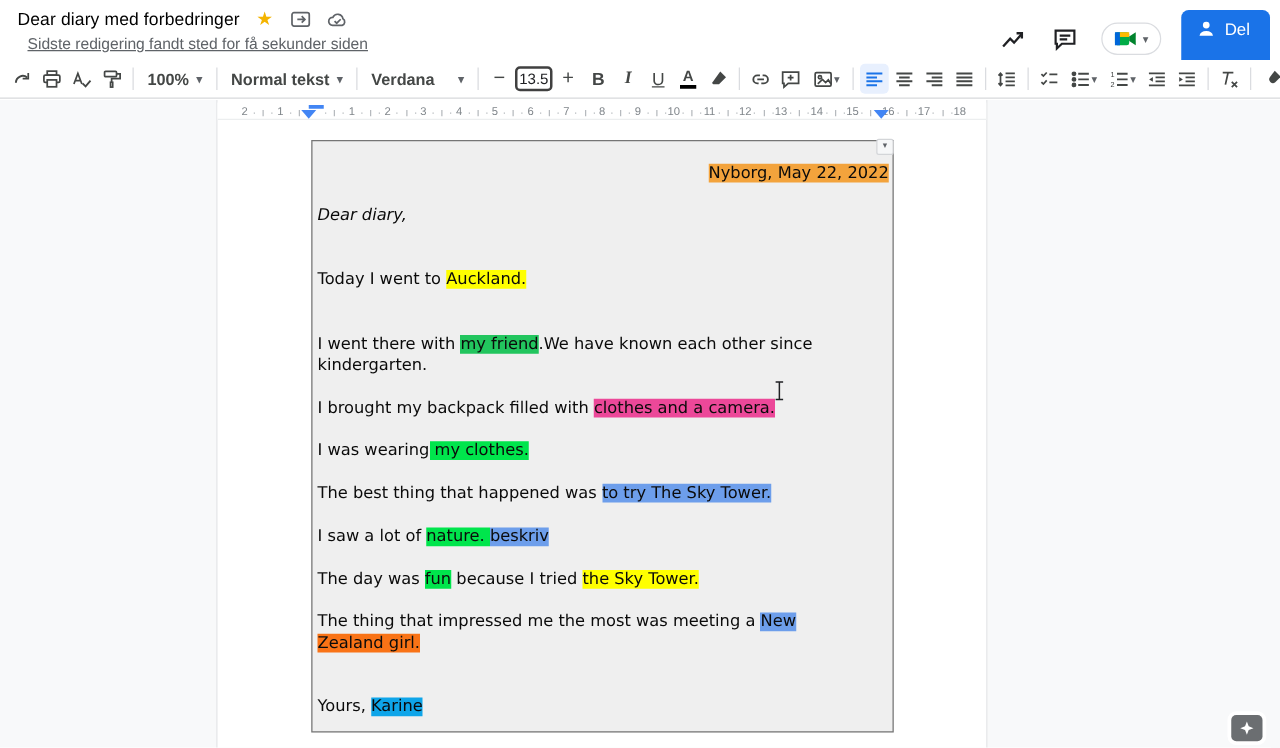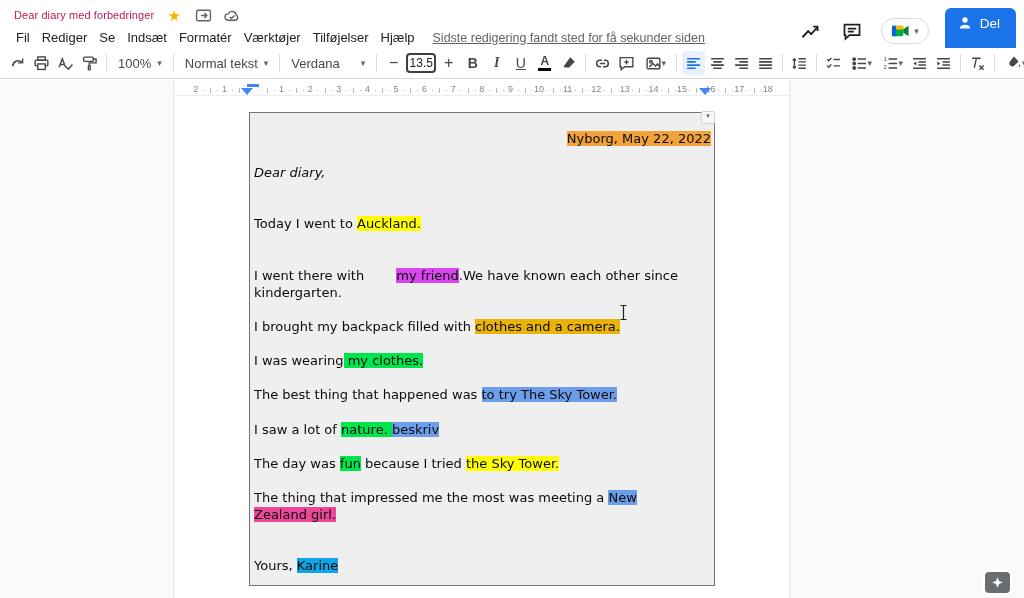--- a/index.html
+++ b/index.html
@@ -3,21 +3,21 @@
 <meta charset="utf-8">
 <style>
   * { margin:0; padding:0; box-sizing:border-box; }
   html,body { width:1024px; height:598px; overflow:hidden; background:#fff;
               font-family:"Liberation Sans", sans-serif; }
   .stage { position:absolute; inset:0; width:1024px; height:598px; }
 
   
   .header { position:absolute; top:0; left:0; right:0; height:48px; background:#fff; }
   .title-row { position:absolute; left:14px; top:6px; display:flex; align-items:center; gap:11px; }
-  .doc-title { font-size:11px; color:#be185d; letter-spacing:.1px; }
+  .doc-title { font-size:14px; color:#000000; letter-spacing:.1px; }
   .title-ic { width:18px; height:18px; display:flex; align-items:center; justify-content:center; cursor:pointer; }
   .star { color:#f4b400; font-size:15px; line-height:1; }
   .menu-row { position:absolute; left:10px; top:28px; display:flex; align-items:center; }
   .menu-items { display:flex; align-items:center; }
   .menu-item { font-size:13px; color:#202124; padding:2px 6px; border-radius:4px; cursor:pointer; }
   .last-edit { margin-left:12px; font-size:12.5px; color:#5f6368; text-decoration:underline; cursor:pointer; }
   .header-right { position:absolute; right:8px; top:8px; display:flex; align-items:center; gap:16px; }
   .hdr-ic { width:26px; height:26px; display:flex; align-items:center; justify-content:center; cursor:pointer; }
   .meet-pill { display:flex; align-items:center; gap:4px; border:1px solid #dadce0; border-radius:16px;
                background:#fff; padding:4px 9px; cursor:pointer; }
@@ -28,21 +28,21 @@
 
   
   .toolbar { position:absolute; top:48px; left:0; right:0; height:31px; background:#fff;
              border-bottom:1px solid #d7d9dc; display:flex; align-items:center; padding:0 6px;
              gap:1px; flex-wrap:nowrap; overflow:hidden; }
   .tb { min-width:23px; height:24px; display:flex; align-items:center; justify-content:center;
         border-radius:4px; color:#444746; cursor:pointer; flex:0 0 auto; }
   .tb.active { background:#e8f0fe; }
   .tb-div { width:1px; height:18px; background:#dadce0; margin:0 4px; flex:0 0 auto; }
   .tb-txt { font-size:13px; color:#444746; display:flex; align-items:center; gap:6px;
-            padding:0 6px; height:24px; border-radius:4px; cursor:pointer; flex:0 0 auto; }
+            padding:0 6px; height:24px; border-radius:4px; cursor:pointer; flex:0 0 auto;font-weight:bold; }
   .size-box { width:30px; height:20px; border:2px solid #404040; border-radius:4px; font-size:12px;
               color:#202124; display:flex; align-items:center; justify-content:center; cursor:text; flex:0 0 auto; }
   .tb-letter { font-size:14px; color:#444746; font-weight:bold; }
   .stack { display:flex; flex-direction:column; align-items:center; gap:1px; }
   .color-bar { width:13px; height:3px; background:#000; }
   svg.ic { display:block; }
 
   
   .work { position:absolute; top:80px; left:0; right:0; bottom:0; background:#f8f9fa; }
   .canvas { position:absolute; left:173px; top:0; width:617px; bottom:0; background:#fff;
@@ -91,30 +91,20 @@
         </svg>
       </span>
       <span class="title-ic">
         <svg class="ic" width="18" height="17" viewBox="0 0 16 16" fill="none" stroke="#5f6368" stroke-width="1.3">
           <path d="M4.3 12.5a3 3 0 0 1 .2-6 4 4 0 0 1 7.6 1.1 2.7 2.7 0 0 1-.6 4.9z"></path>
           <path d="M5.8 9.3l1.6 1.6 3-3"></path>
         </svg>
       </span>
     </div>
     <div class="menu-row">
-      <div class="menu-items">
-          <div class="menu-item">Fil</div>
-          <div class="menu-item">Rediger</div>
-          <div class="menu-item">Se</div>
-          <div class="menu-item">Indsæt</div>
-          <div class="menu-item">Formatér</div>
-          <div class="menu-item">Værktøjer</div>
-          <div class="menu-item">Tilføjelser</div>
-          <div class="menu-item">Hjælp</div>
-        </div>
       <span class="last-edit">Sidste redigering fandt sted for få sekunder siden</span>
     </div>
     <div class="header-right">
       <span class="hdr-ic">
         <svg class="ic" width="20" height="20" viewBox="0 0 16 16" fill="none" stroke="#202124" stroke-width="1.5">
           <path d="M2 13l4.5-5 2.5 2.5L14 4.8"></path>
             <path d="M10.6 4.5H14v3.4"></path>
         </svg>
       </span>
       <span class="hdr-ic">
@@ -324,33 +314,33 @@
         <div class="comment-tab">▾</div>
         <div class="page-text">
             <div class="para right"><span class="hl" style="background: rgb(243, 163, 60);">Nyborg, May 22, 2022</span></div>
             <div class="para">&nbsp;</div>
             <div class="para italic"><span>Dear diary,</span></div>
             <div class="para">&nbsp;</div>
             <div class="para">&nbsp;</div>
             <div class="para"><span>Today I went to </span><span class="hl" style="background: rgb(255, 255, 0);">Auckland.</span></div>
             <div class="para">&nbsp;</div>
             <div class="para">&nbsp;</div>
-            <div class="para"><span>I went there with </span><span class="hl" style="background: #d946ef; margin-left: 28px;">my friend</span><span>.We have known each other since</span><br><span>kindergarten.</span></div>
-            <div class="para">&nbsp;</div>
-            <div class="para"><span>I brought my backpack filled with </span><span class="hl" style="background: #eab308;">clothes and a camera.</span></div>
+            <div class="para"><span>I went there with </span><span class="hl" style="background: #22c55e;">my friend</span><span>.We have known each other since</span><br><span>kindergarten.</span></div>
+            <div class="para">&nbsp;</div>
+            <div class="para"><span>I brought my backpack filled with </span><span class="hl" style="background: #ec4899;">clothes and a camera.</span></div>
             <div class="para">&nbsp;</div>
             <div class="para"><span>I was wearing</span><span class="hl" style="background: rgb(0, 229, 76);"> my clothes.</span></div>
             <div class="para">&nbsp;</div>
             <div class="para"><span>The best thing that happened was </span><span class="hl" style="background: rgb(109, 158, 235);">to try The Sky Tower.</span></div>
             <div class="para">&nbsp;</div>
             <div class="para"><span>I saw a lot of </span><span class="hl" style="background: rgb(0, 229, 76);">nature. </span><span class="hl" style="background: rgb(109, 158, 235);">beskriv</span></div>
             <div class="para">&nbsp;</div>
             <div class="para"><span>The day was </span><span class="hl" style="background: rgb(0, 229, 76);">fun</span><span> because I tried </span><span class="hl" style="background: rgb(255, 255, 0);">the Sky Tower.</span></div>
             <div class="para">&nbsp;</div>
-            <div class="para"><span>The thing that impressed me the most was meeting a </span><span class="hl" style="background: rgb(109, 158, 235);">New</span><br><span class="hl" style="background: #ec4899; margin-top: 41px;">Zealand girl.</span></div>
+            <div class="para"><span>The thing that impressed me the most was meeting a </span><span class="hl" style="background: rgb(109, 158, 235);">New</span><br><span class="hl" style="background: #f97316; margin-top: 41px;">Zealand girl.</span></div>
             <div class="para">&nbsp;</div>
             <div class="para">&nbsp;</div>
             <div class="para"><span>Yours, </span><span class="hl" style="background: #0ea5e9;">Karine</span></div>
           </div>
         <span class="cursor-ibeam">
           <svg class="ic" width="11" height="17" viewBox="0 0 11 17" fill="none" stroke="#202124" stroke-width="1.2">
             <path d="M2.5 1.5h6M5.5 1.5v14M2.5 15.5h6"></path>
           </svg>
         </span>
       </div>

